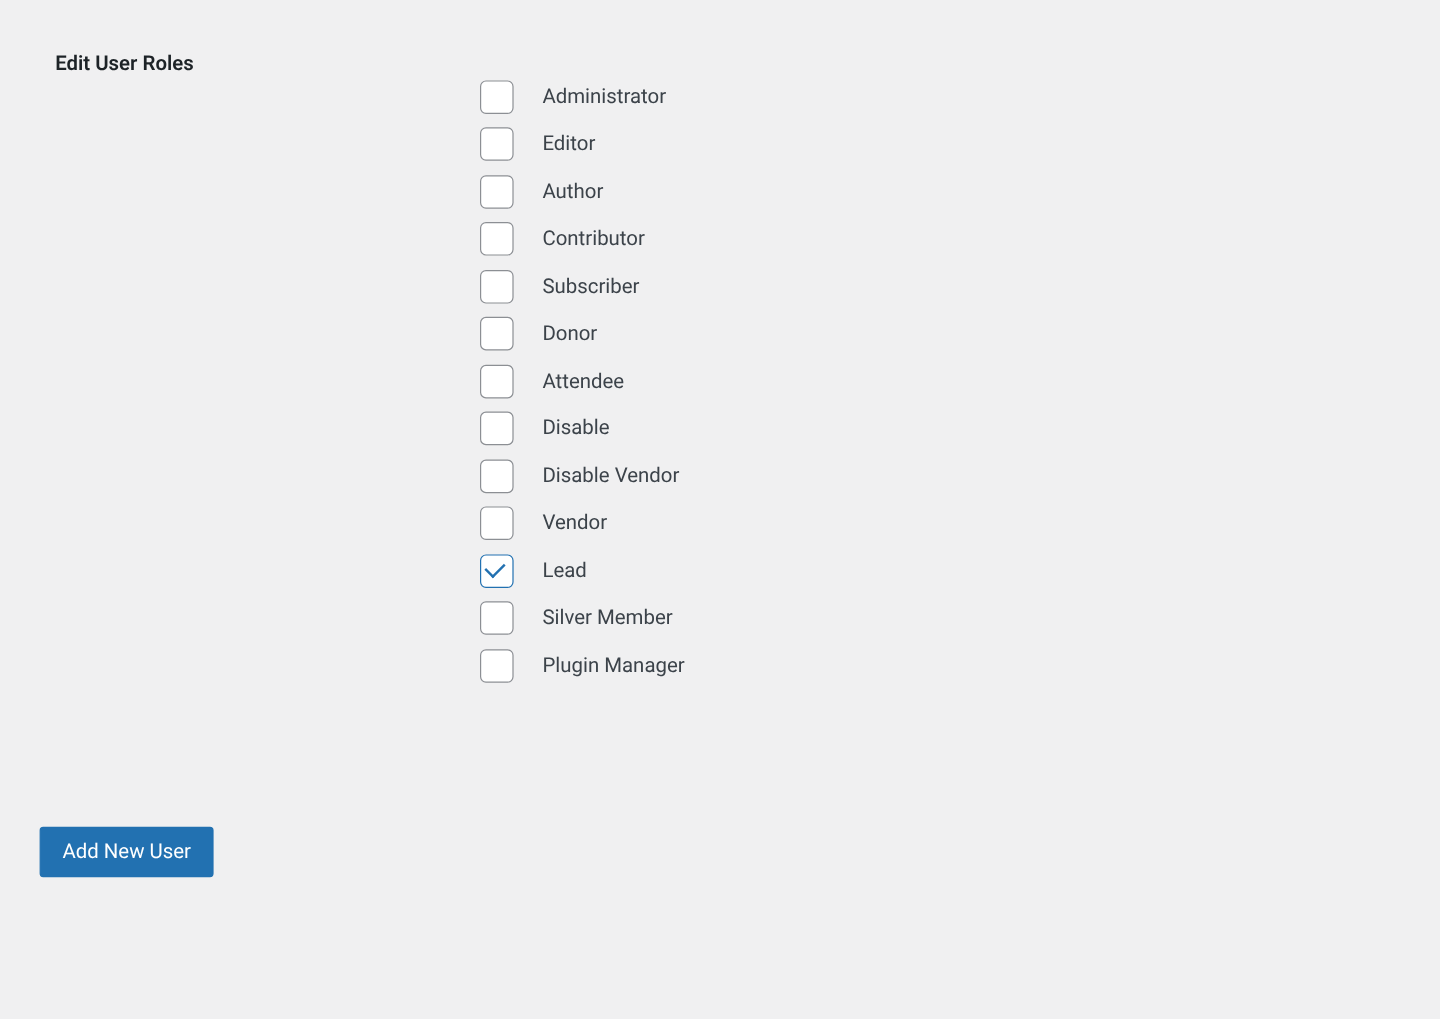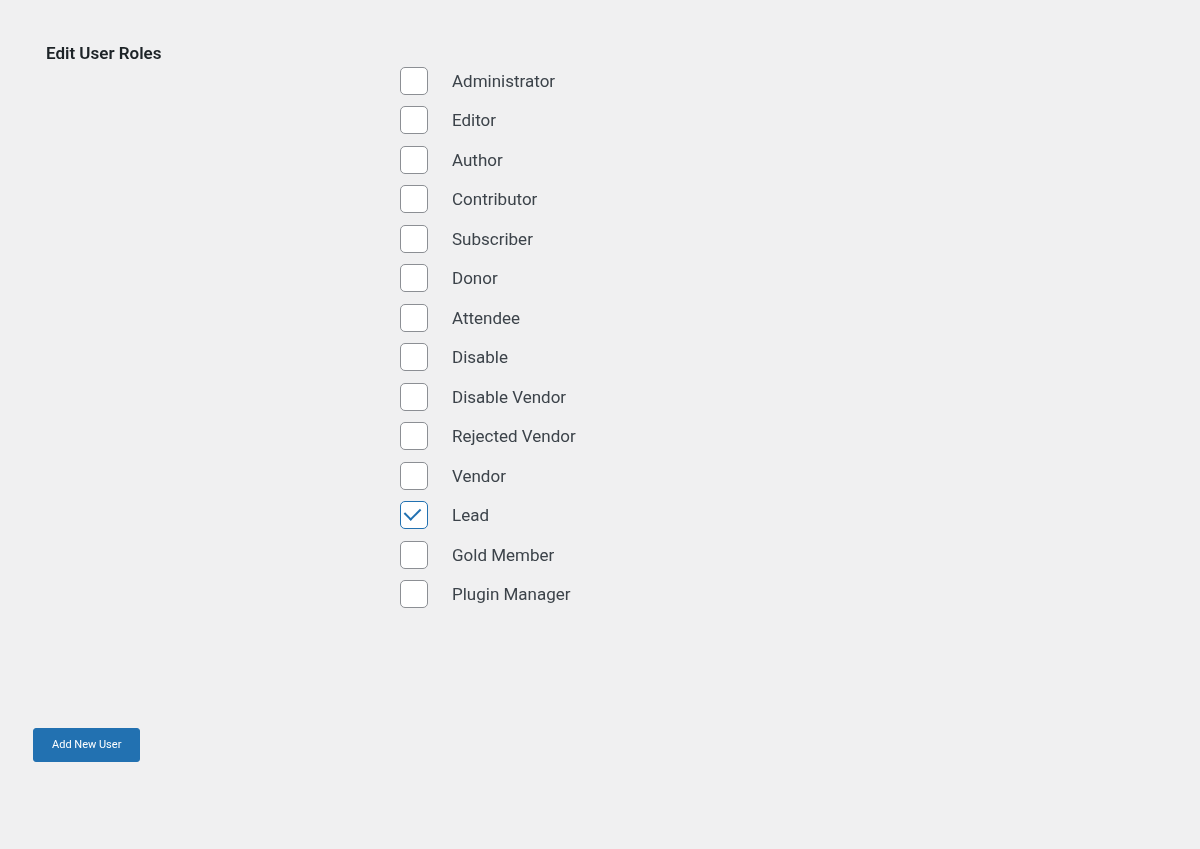--- a/index.html
+++ b/index.html
@@ -77,21 +77,21 @@
     }
     .submit-area {
       padding-left: 20px;
       margin-top: 62px;
     }
     .primary-button {
       background: #2271b1;
       border: 1px solid #2271b1;
       color: #fff;
       padding: 9px 18px;
-      font-size: 11px;
+      font-size: 17px;
       border-radius: 3px;
       cursor: pointer;
       font-family: inherit;
       line-height: 1.3;
     }
   </style>
 </head>
 <body>
 
 <div class="form-row">
@@ -129,33 +129,29 @@
         <label class="checkbox-item">
           <input type="checkbox" class="custom-checkbox" style="">
           <span class="checkbox-label">Disable</span>
         </label>
         <label class="checkbox-item">
           <input type="checkbox" class="custom-checkbox" style="">
           <span class="checkbox-label">Disable Vendor</span>
         </label>
         <label class="checkbox-item">
           <input type="checkbox" class="custom-checkbox" style="">
-          <span class="checkbox-label">Rejected Vendor</span>
-        </label>
-        <label class="checkbox-item">
-          <input type="checkbox" class="custom-checkbox" style="">
           <span class="checkbox-label">Vendor</span>
         </label>
         <label class="checkbox-item">
           <input type="checkbox" class="custom-checkbox" checked="" style="">
           <span class="checkbox-label">Lead</span>
         </label>
         <label class="checkbox-item">
           <input type="checkbox" class="custom-checkbox" style="">
-          <span class="checkbox-label">Gold Member</span>
+          <span class="checkbox-label">Silver Member</span>
         </label>
         <label class="checkbox-item">
           <input type="checkbox" class="custom-checkbox" style="">
           <span class="checkbox-label">Plugin Manager</span>
         </label>
       </div>
   </div>
 </div>
 
 <div class="submit-area">

